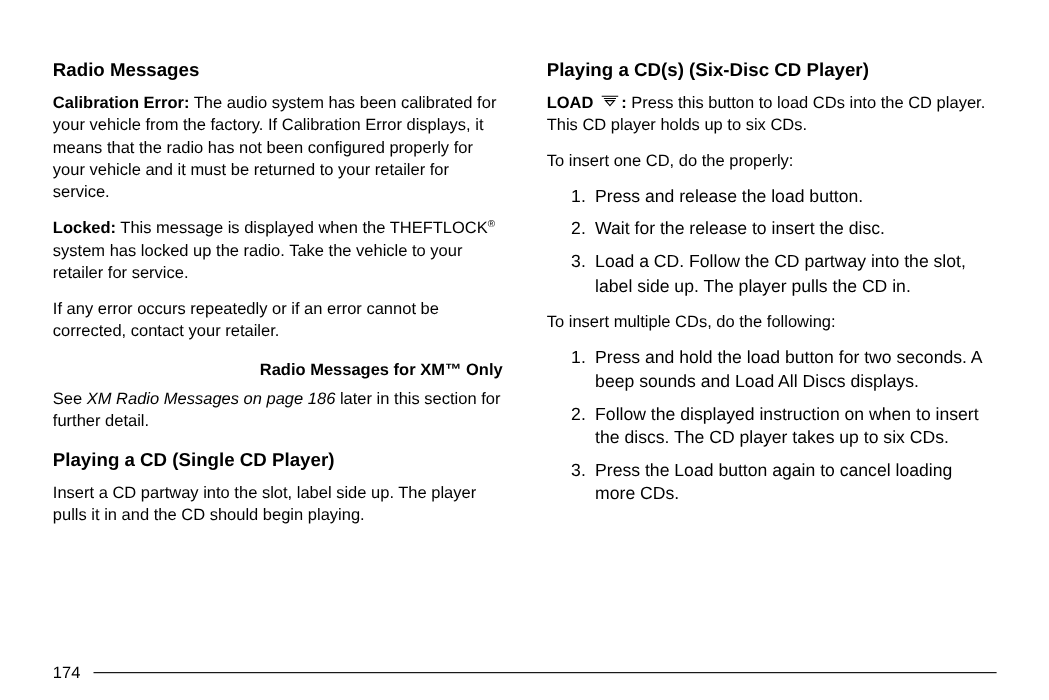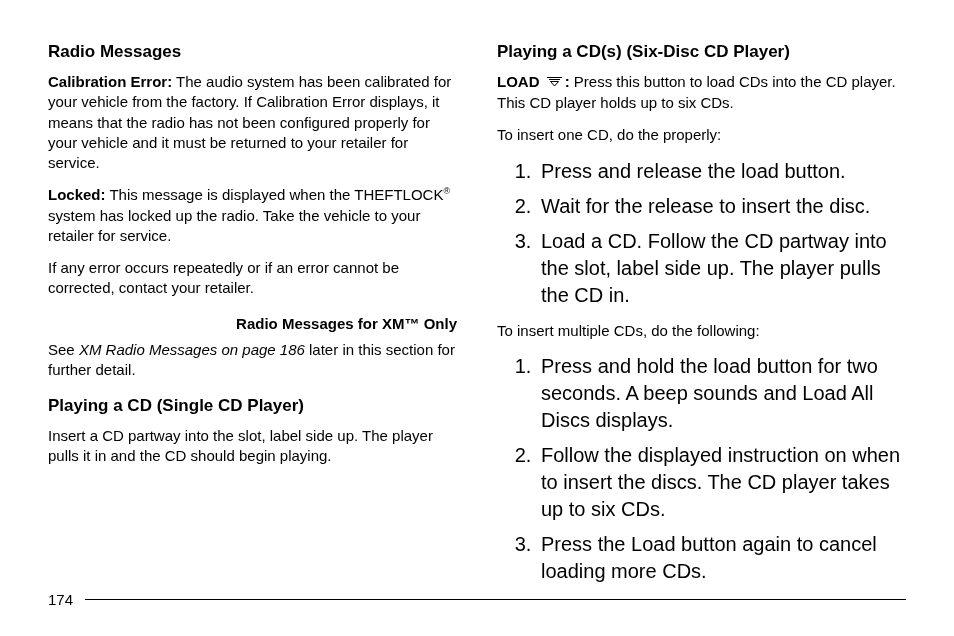--- a/index.html
+++ b/index.html
@@ -10,20 +10,21 @@
       height: 636px;
       position: relative;
       padding: 42px 48px 0 48px;
     }
     .columns {
       display: flex;
       gap: 40px;
     }
     .col {
       flex: 1;
+      margin-top: 12px;
     }
     .h1 {
       font-size: 17px;
       font-weight: bold;
       margin-bottom: 10px;
     }
     .h2 {
       font-size: 15px;
       font-weight: bold;
       margin-top: 16px;
@@ -37,28 +38,28 @@
     }
     .b { font-weight: bold; }
     .i { font-style: italic; }
     sup { font-size: 9px; vertical-align: super; }
     ol {
       list-style: decimal;
       padding-left: 40px;
       margin-bottom: 12px;
     }
     ol li {
-      font-size: 20px;
+      font-size: 16px;
       line-height: 1.35;
       margin-bottom: 8px;
       padding-left: 4px;
     }
     .footer {
       position: absolute;
-      bottom: 28px;
+      bottom: 16px;
       left: 48px;
       right: 48px;
       display: flex;
       align-items: center;
     }
     .page-num {
       font-size: 15px;
       margin-right: 12px;
     }
     .footer-line {

